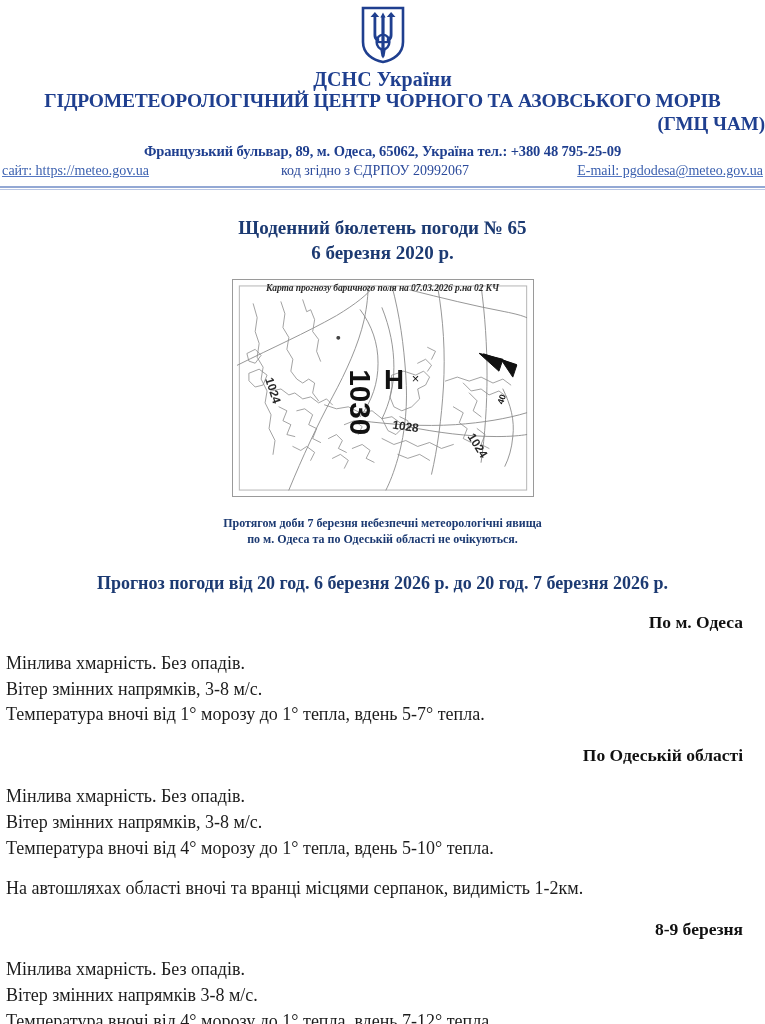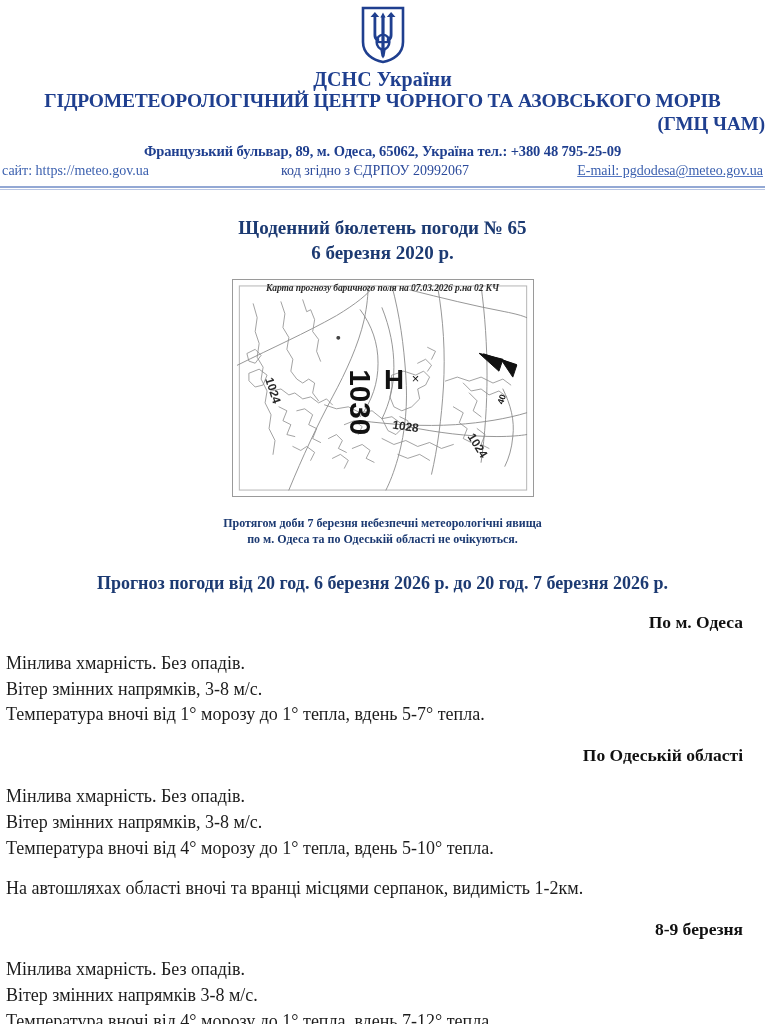--- a/index.html
+++ b/index.html
@@ -61,20 +61,21 @@
     position: relative;
     margin-top: 3px;
     height: 22px;
     font-size: 14px;
     color: #3a5fae;
   }
   .contact-row .site {
     position: absolute;
     left: 2px;
     top: 0;
+    text-decoration: underline;
     text-decoration-color: #5578c4;
   }
   .contact-row .edrpou {
     position: absolute;
     left: 0; right: 15px;
     top: 0;
     text-align: center;
     color: #2b4a9b;
   }
   .contact-row .email {

